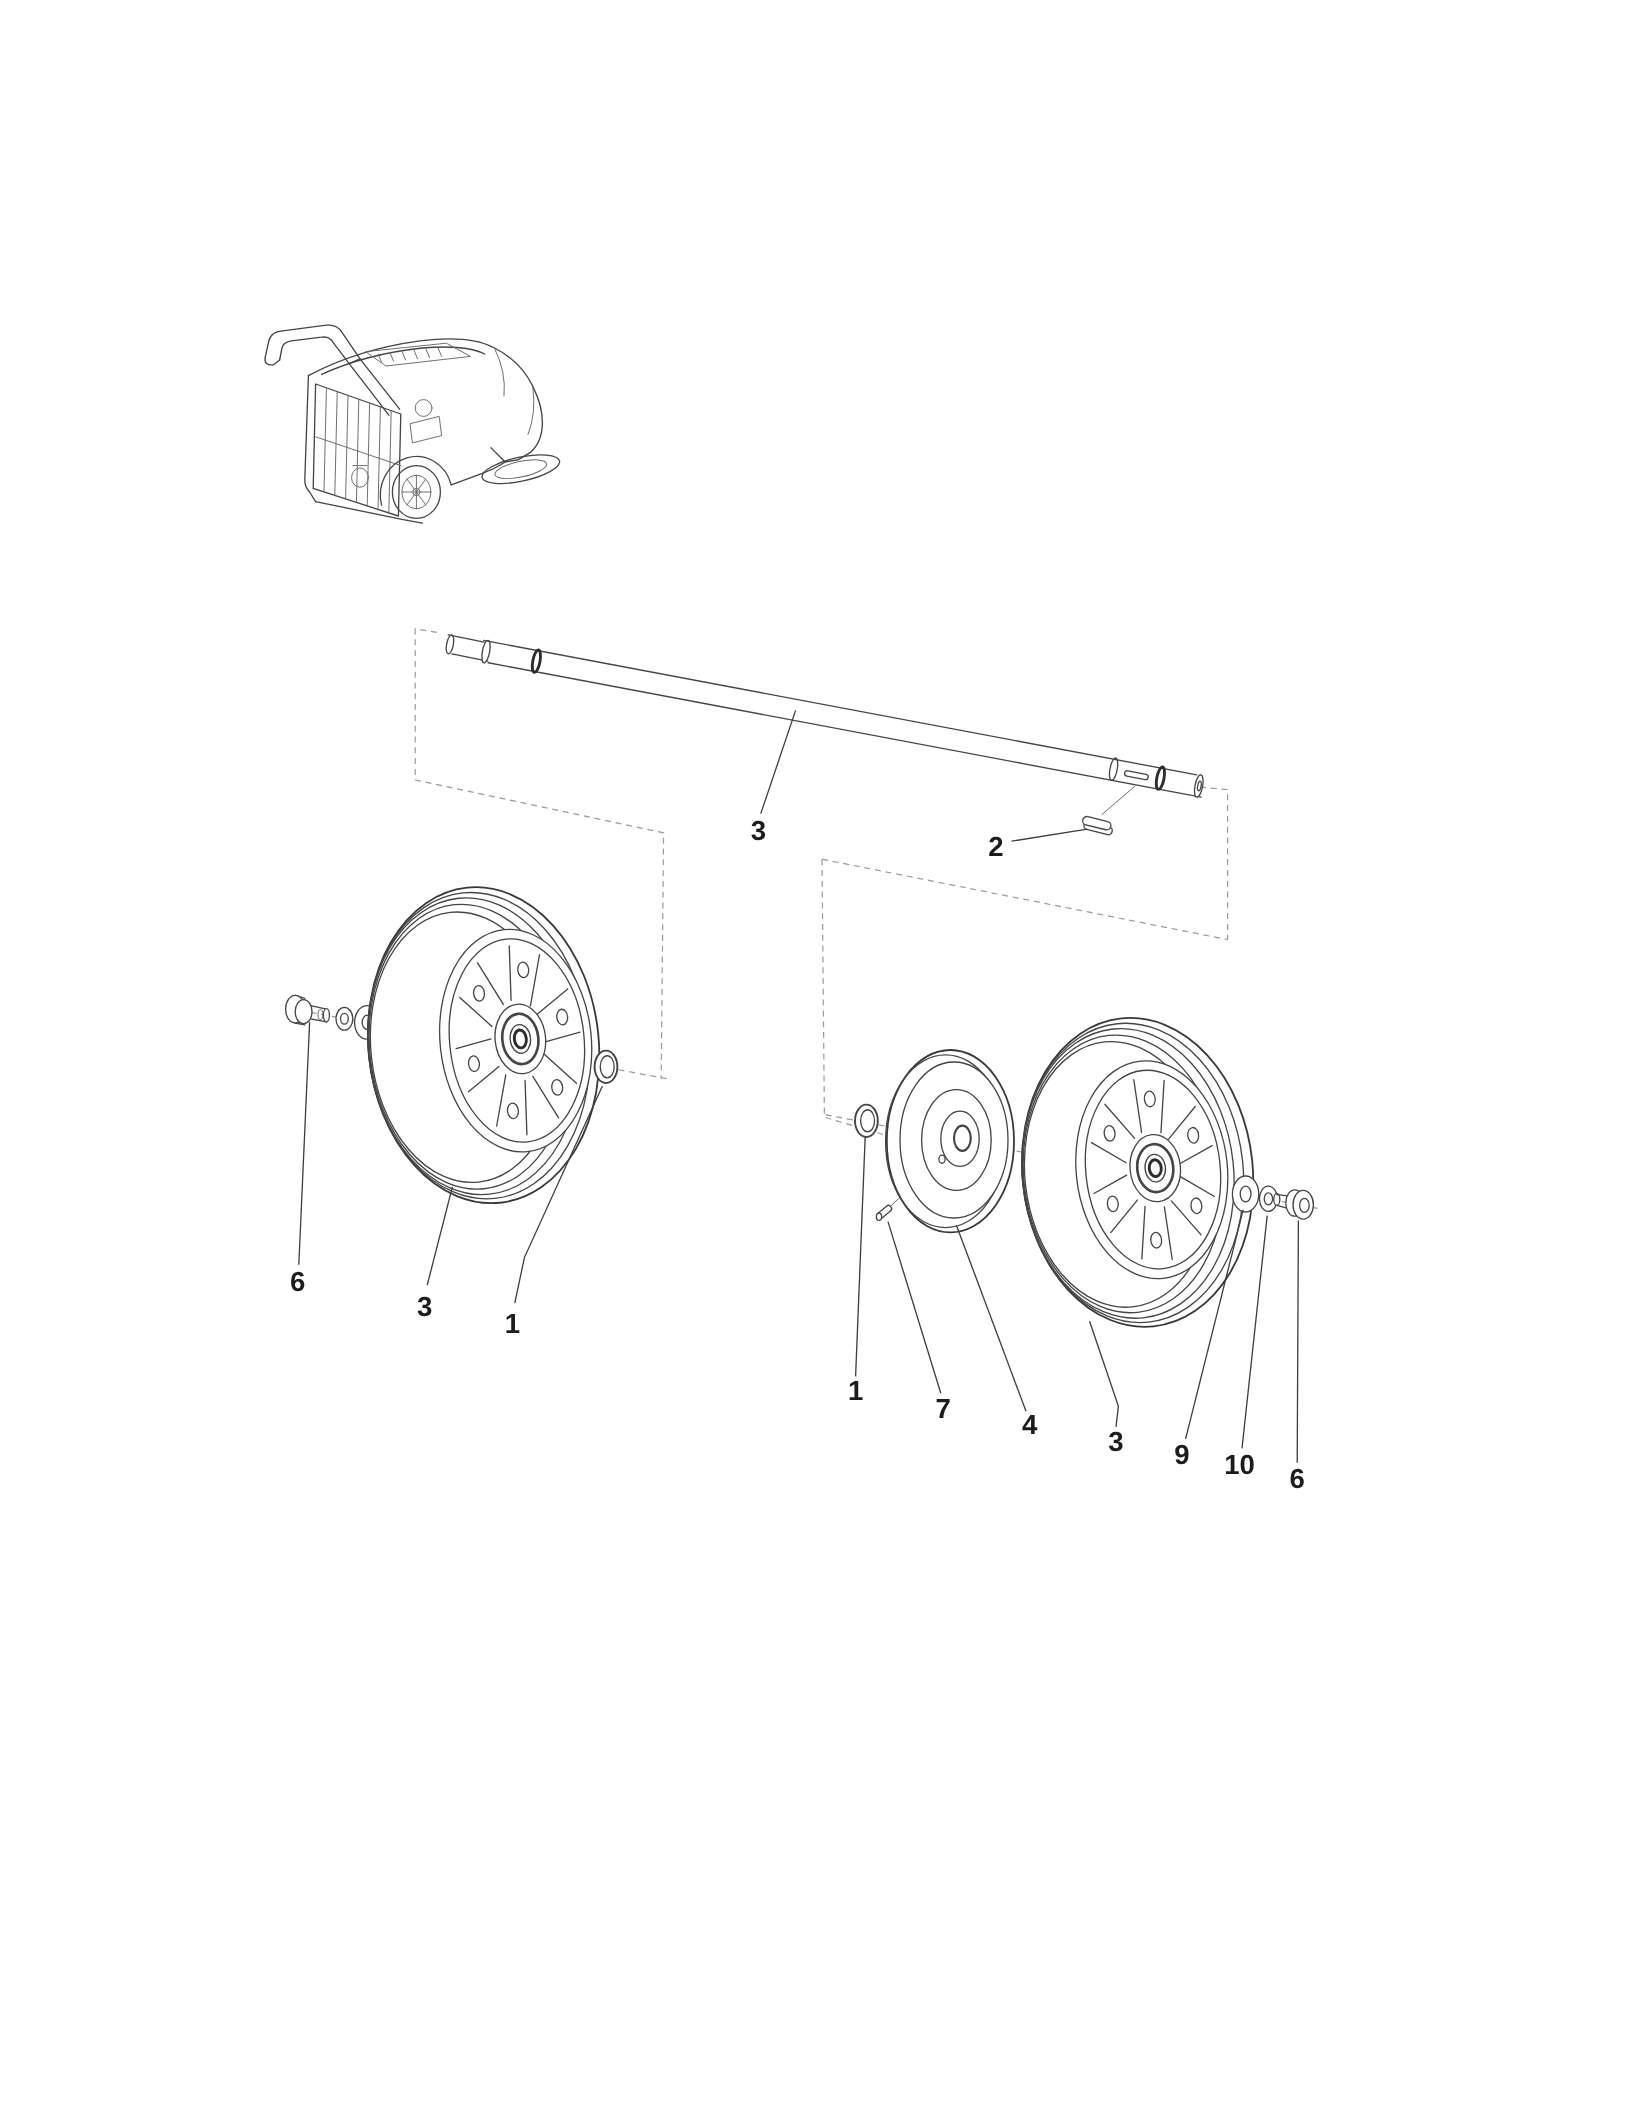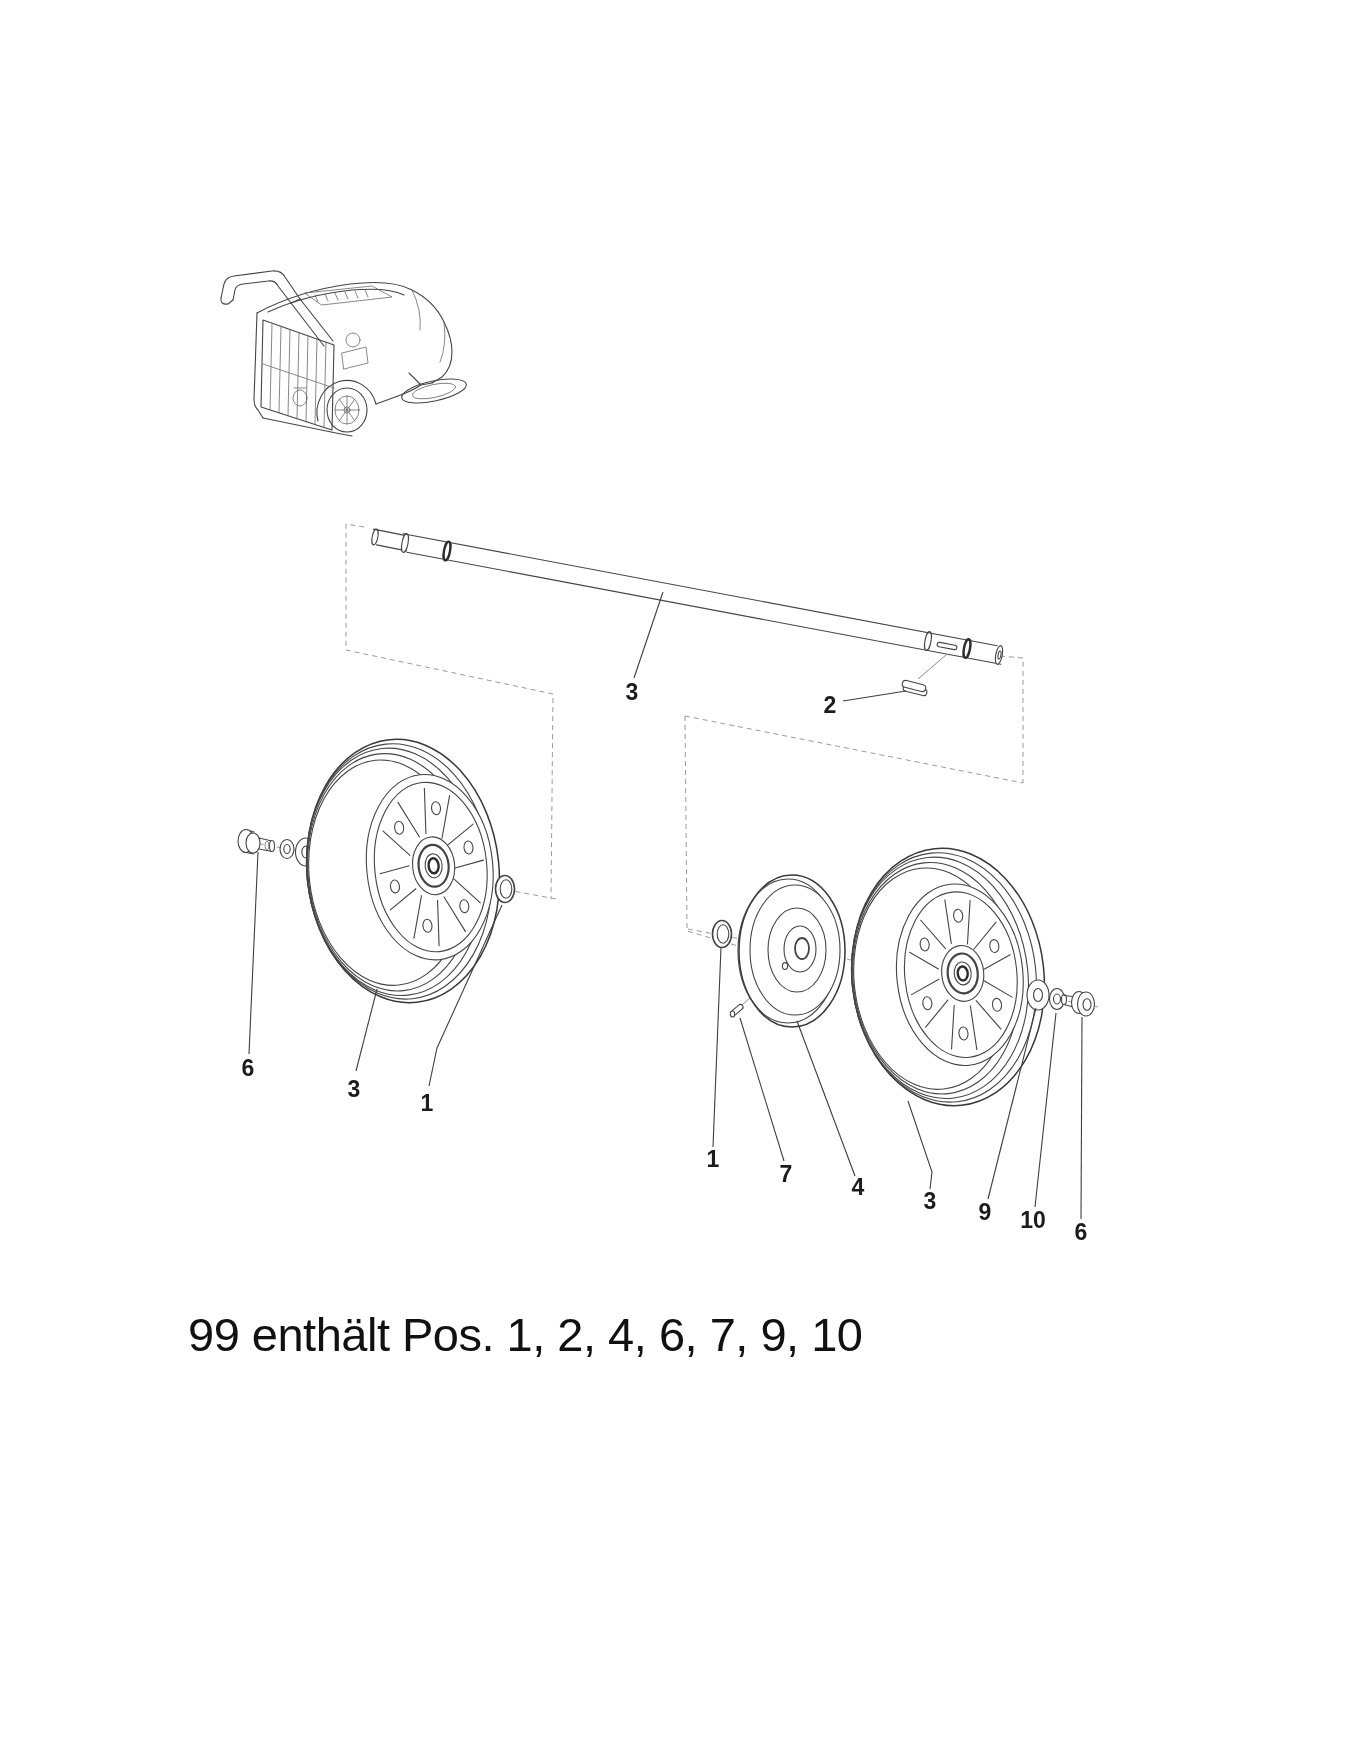--- a/index.html
+++ b/index.html
@@ -207,15 +207,14 @@
     <text x="713" y="1167" class="callout">1</text>
     <text x="786" y="1182" class="callout">7</text>
     <text x="858" y="1195" class="callout">4</text>
     <text x="930" y="1209" class="callout">3</text>
     <text x="985" y="1220" class="callout">9</text>
     <text x="1033" y="1228" class="callout">10</text>
     <text x="1081" y="1240" class="callout">6</text>
   </g>
 </svg>
 
-<div class="caption">99 enthält Pos. 1, 2, 4, 6, 7, 9, 10</div>
 
 </div>
 
 </body></html>

